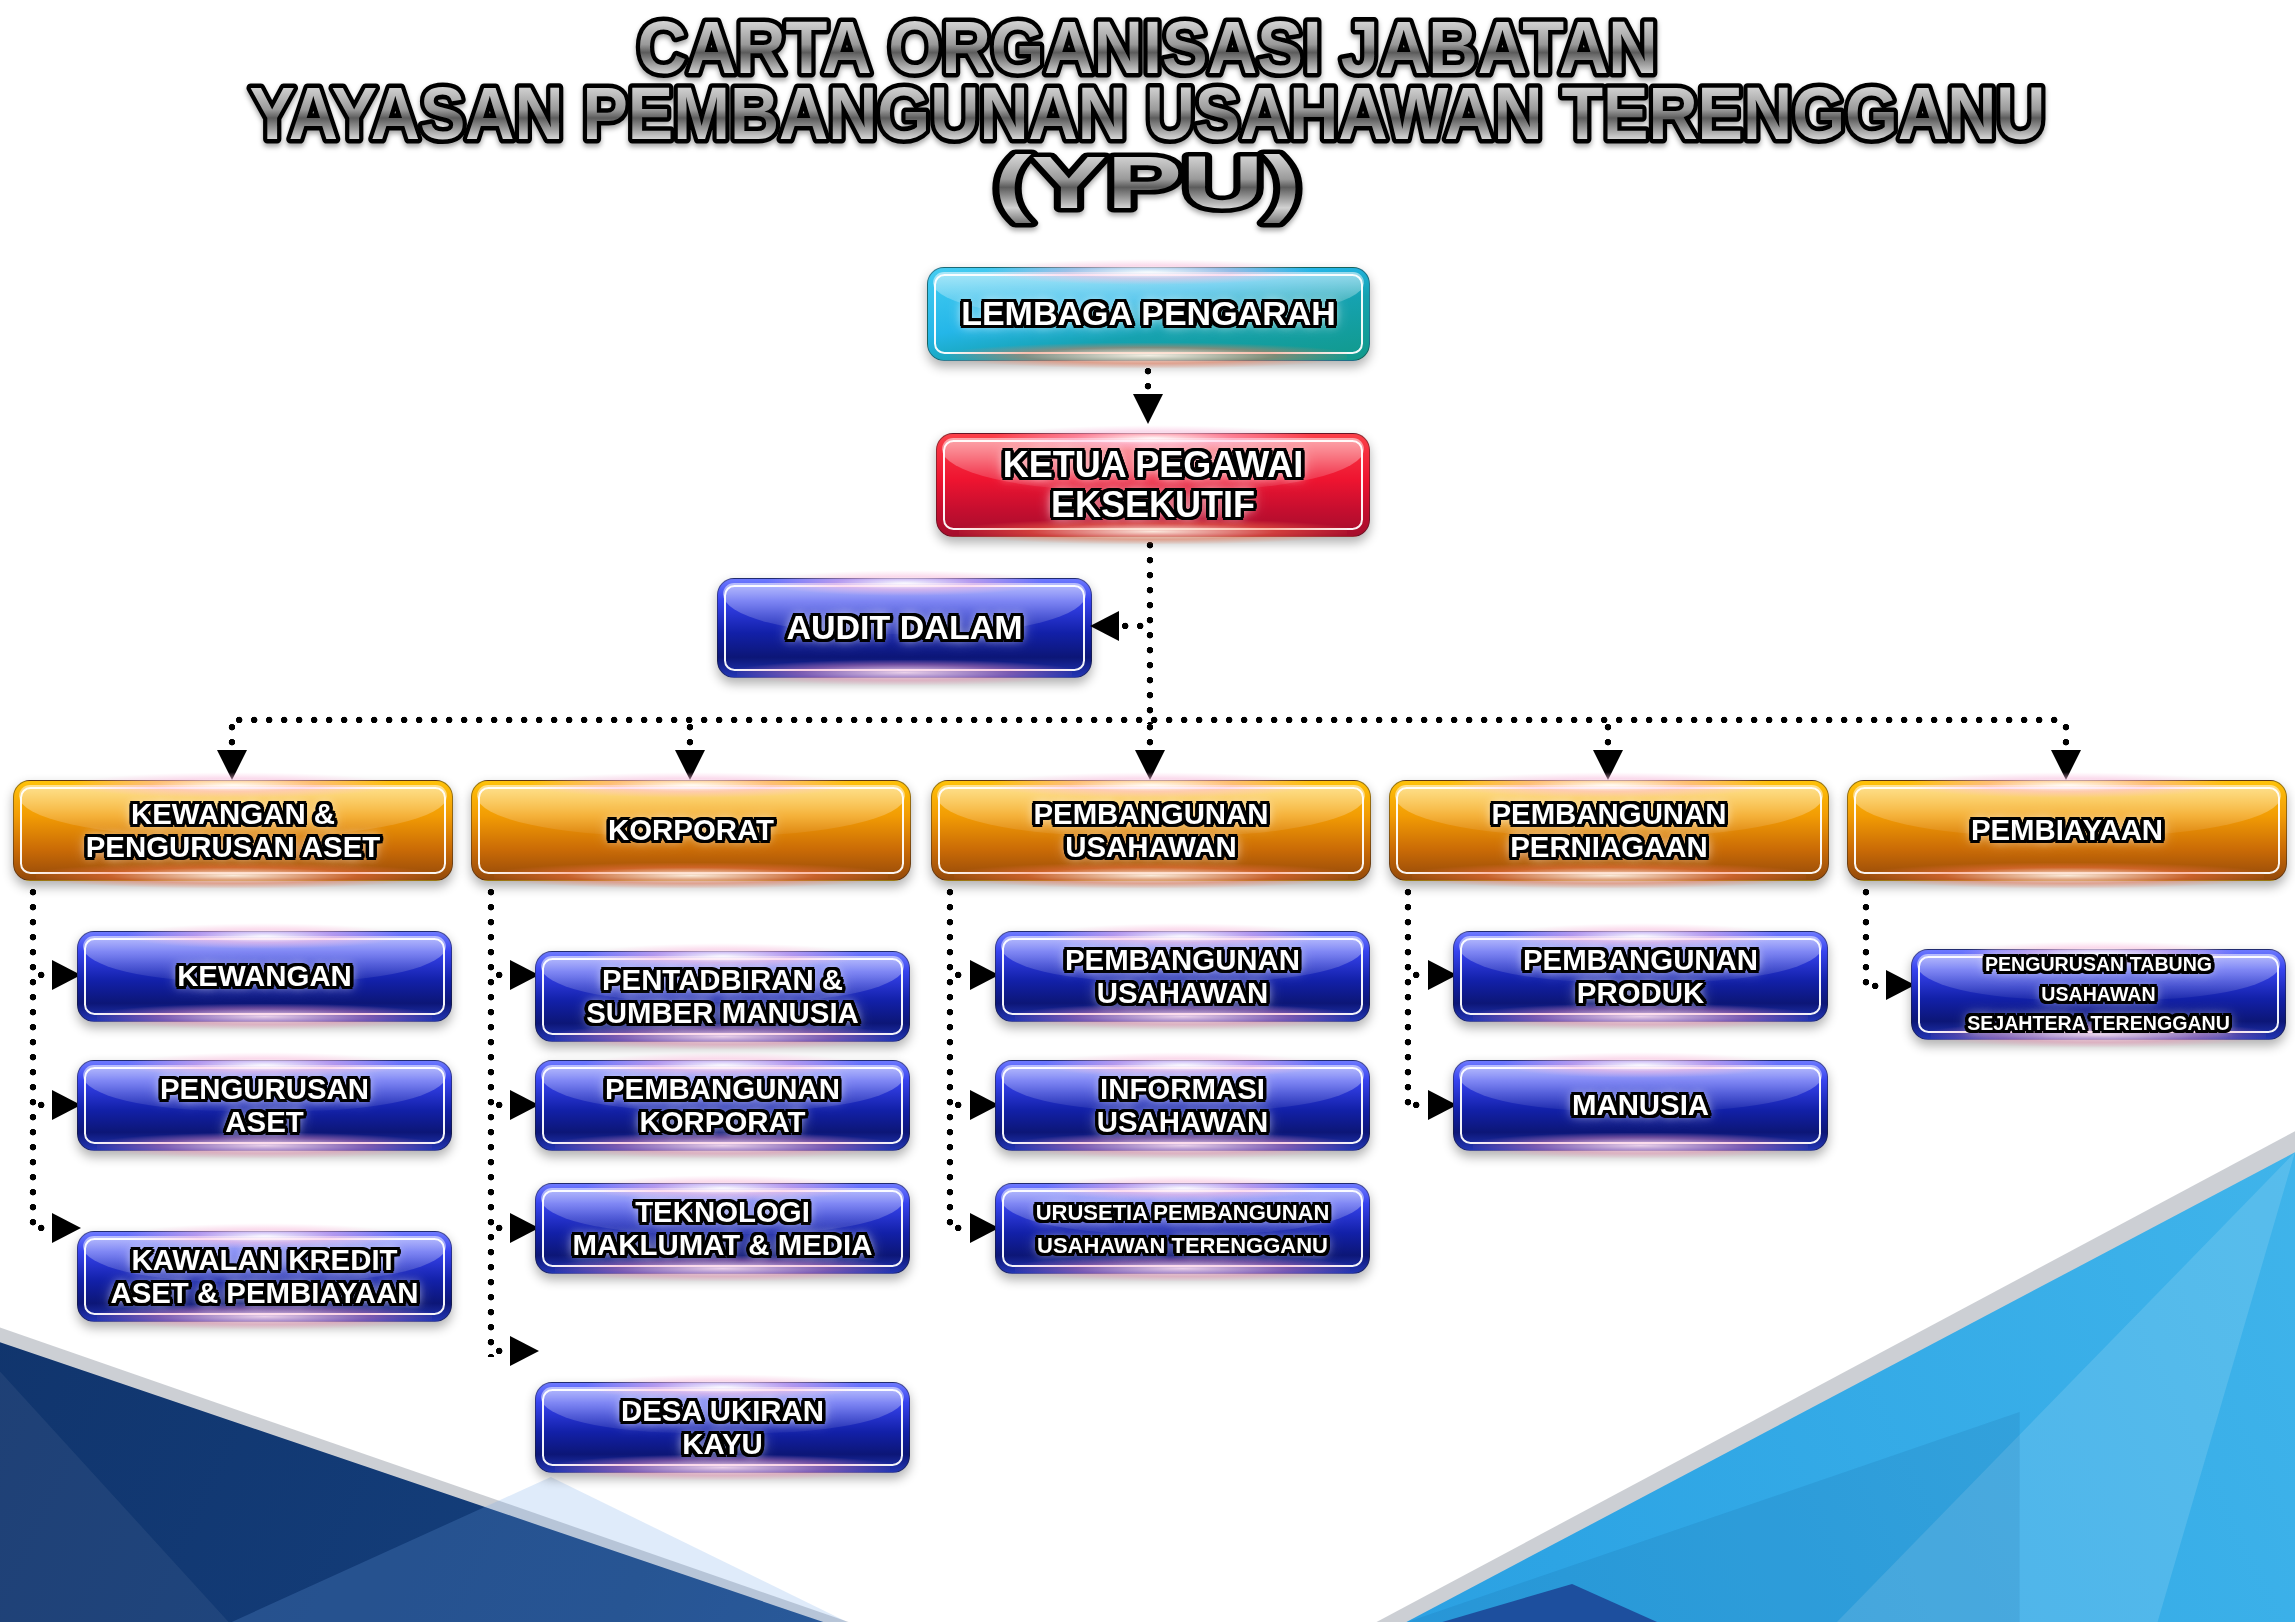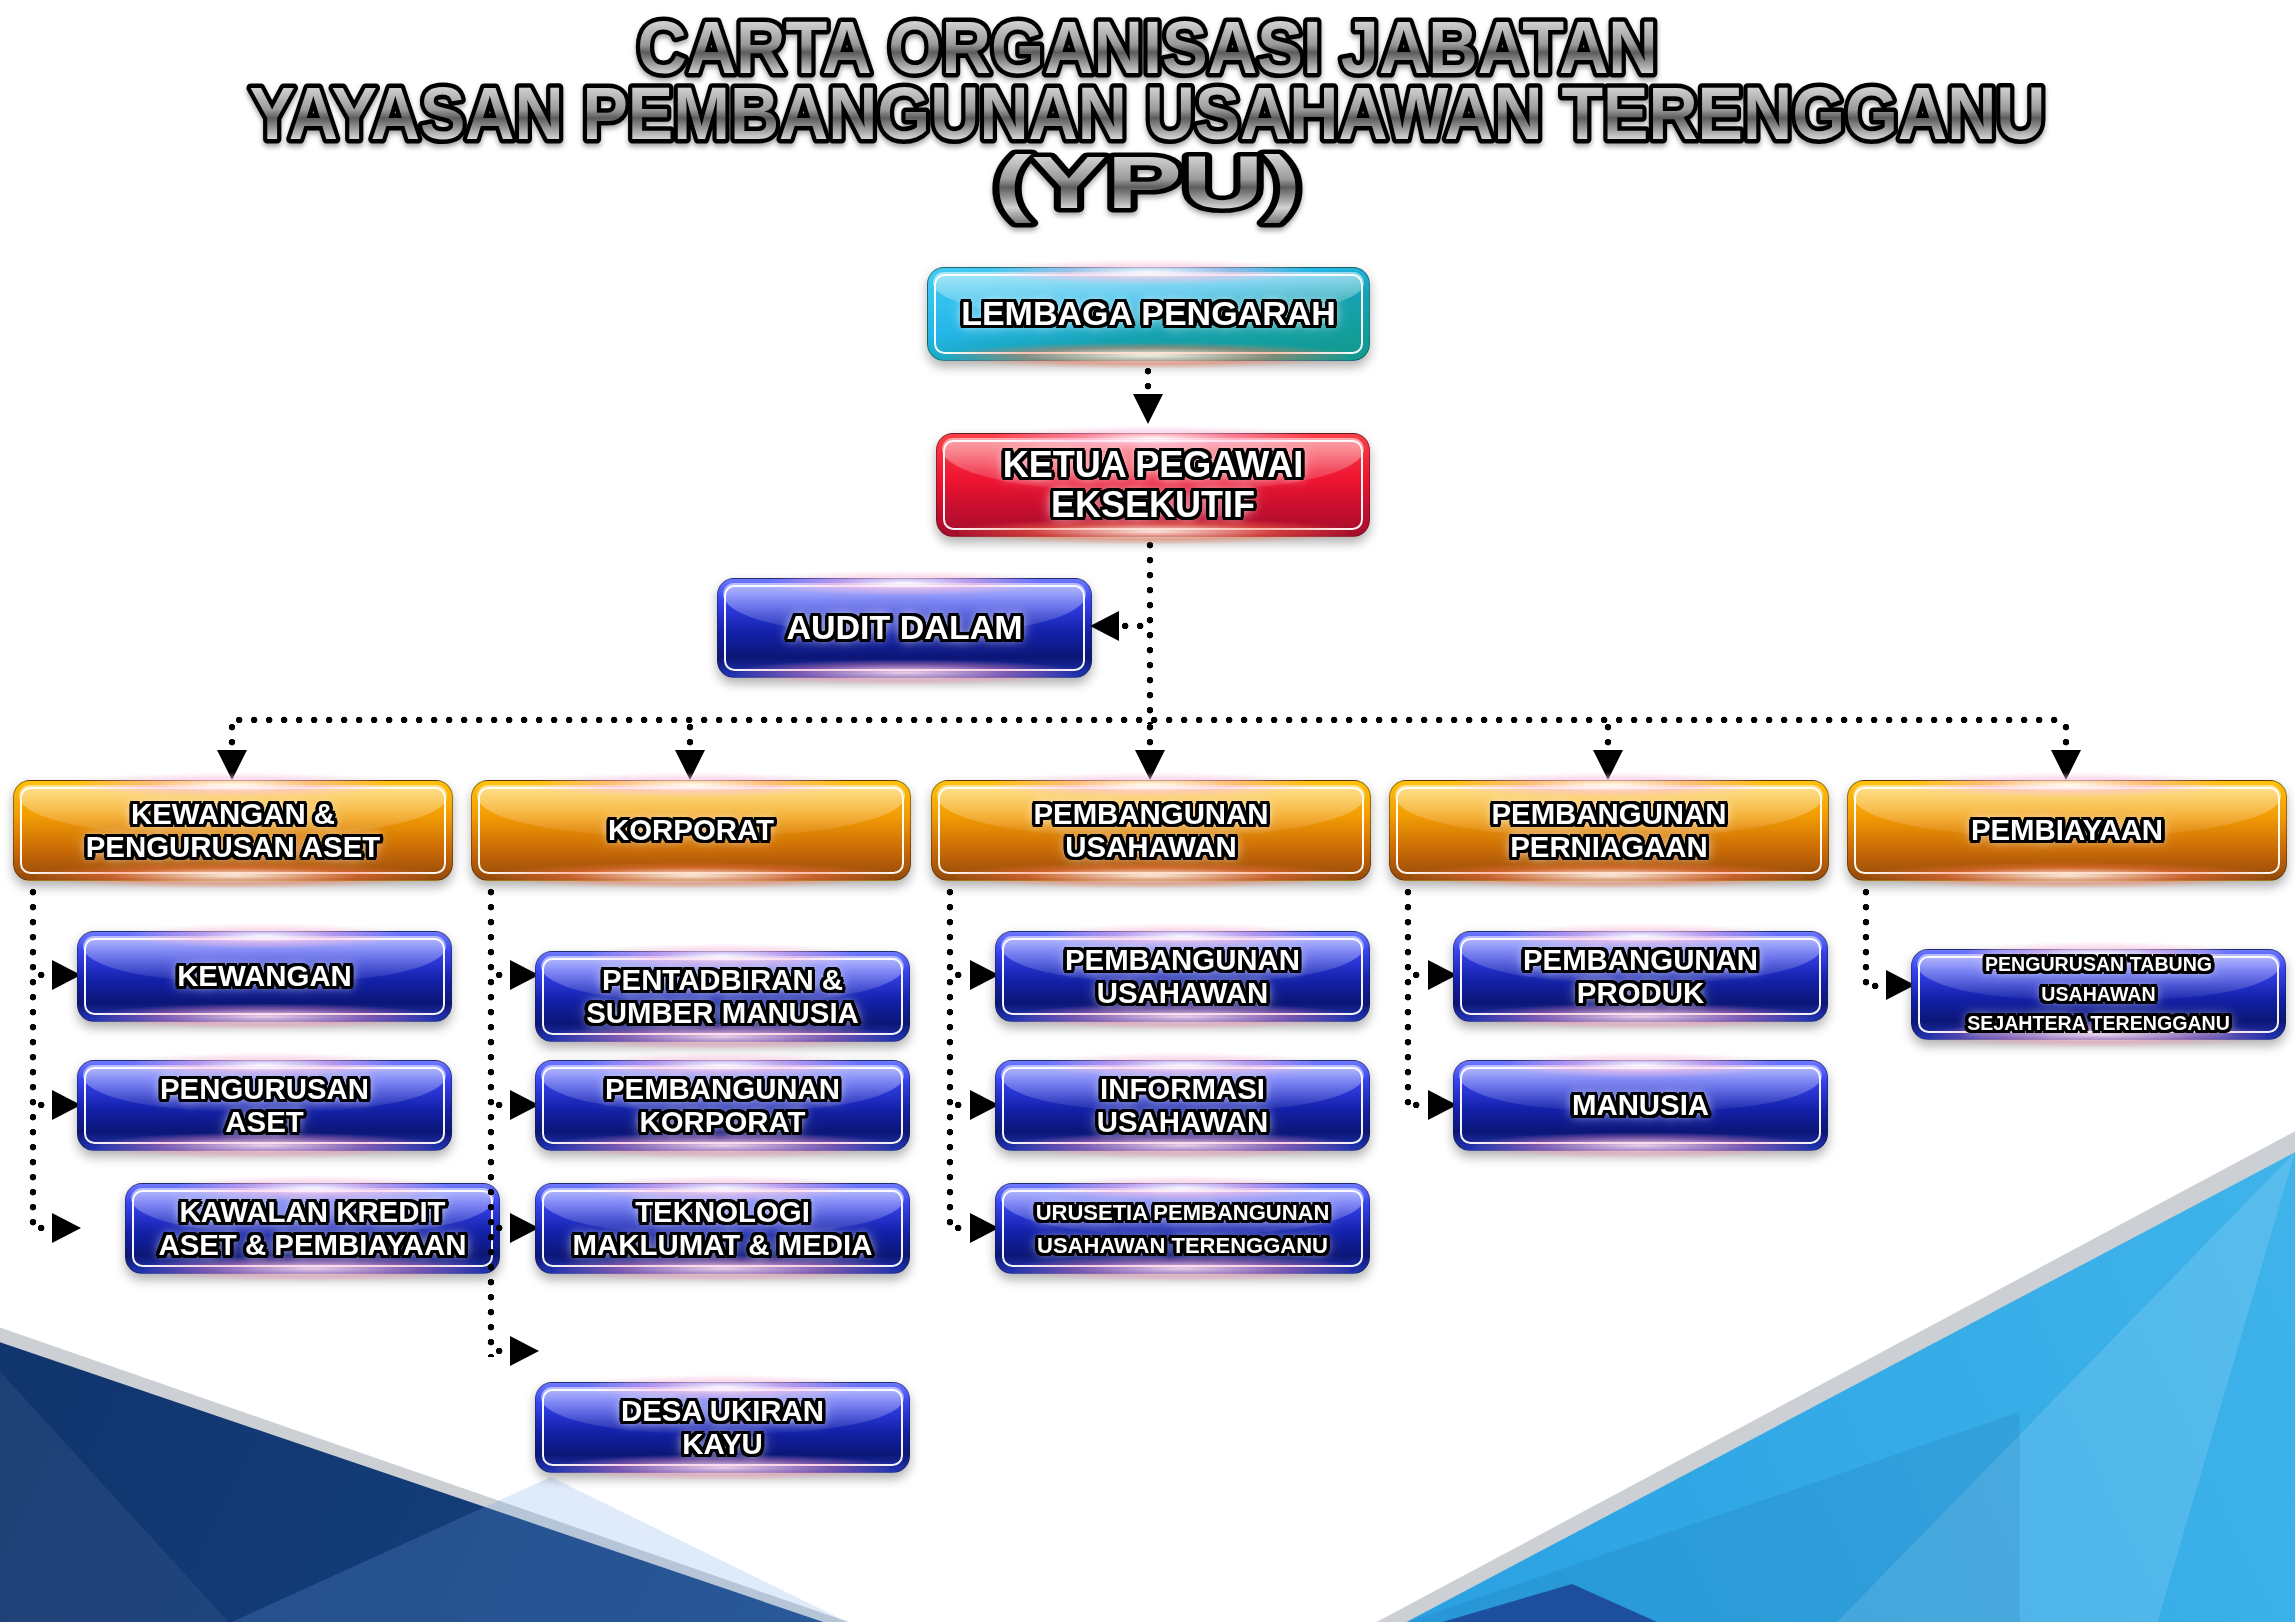--- a/index.html
+++ b/index.html
@@ -177,21 +177,21 @@
     <div class="btn blue" style="left: 77px; top: 1060px; width: 373px; height: 89px;">
       <span class="inner-border"></span>
       <span class="gloss"></span>
       <span class="flare f-top"></span>
       <span class="flare f-bot"></span>
       <div class="label">PENGURUSAN
 ASET</div>
     </div>
     <div class="hdots" style="left: 34px; top: 1224px; width: 19.6px;"></div>
     <div class="arr right" style="left: 52px; top: 1213px;"></div>
-    <div class="btn blue" style="left: 77px; top: 1183px; width: 373px; height: 89px; margin-left: 48px;">
+    <div class="btn blue" style="left: 77px; top: 1231px; width: 373px; height: 89px;">
       <span class="inner-border"></span>
       <span class="gloss"></span>
       <span class="flare f-top"></span>
       <span class="flare f-bot"></span>
       <div class="label">KAWALAN KREDIT
 ASET &amp; PEMBIAYAAN</div>
     </div>
     <div class="vdots" style="left: 686px; top: 720px; height: 30px;"></div>
     <div class="arr down" style="left: 675px; top: 750px;"></div>
     <div class="btn orange" style="left: 471px; top: 780px; width: 438px; height: 99px;">

